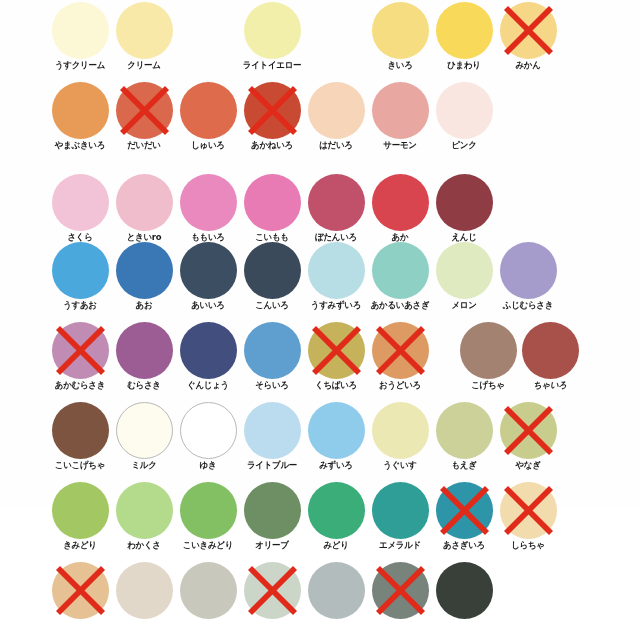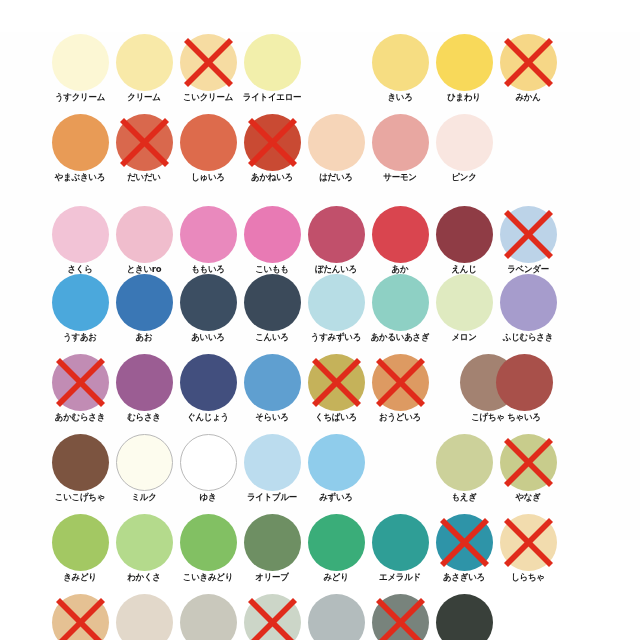--- a/index.html
+++ b/index.html
@@ -13,21 +13,20 @@
     height: 640px;
     overflow: hidden;
     font-family: "DejaVu Sans", "Liberation Sans", sans-serif;
     -webkit-font-smoothing: antialiased;
   }
   #swatch-sheet {
     position: relative;
     width: 640px;
     height: 508px;
     background: #fefefe;
-    margin-top: 32px;
   }
   .swatch-row {
     position: absolute;
     left: 0;
     width: 640px;
     height: 80px;
   }
   .swatch-cell {
     position: absolute;
     top: 0;
@@ -95,32 +94,20 @@
           <div class="swatch-dot" title="#fcf7d4" style="background: rgb(252, 247, 212);"></div>
         </div>
         <div class="swatch-label" style="color: rgb(27, 27, 27);">うすクリーム</div>
       </div>
       <div class="swatch-cell" style="left: 112px;">
         <div class="swatch-dot-wrap">
           <div class="swatch-dot" title="#f8e9a8" style="background: rgb(248, 233, 168);"></div>
         </div>
         <div class="swatch-label" style="color: rgb(27, 27, 27);">クリーム</div>
       </div>
-      <div class="swatch-cell" style="left: 176px;">
-        <div class="swatch-dot-wrap">
-          <div class="swatch-dot" title="#f6dca2" style="background: rgb(246, 220, 162);"></div>
-          <div class="swatch-cross">
-            <svg viewBox="0 0 65 65" xmlns="http://www.w3.org/2000/svg">
-              <path d="M12 8 L57 53 L53 57 L8 12 Z" fill="#e02b1b"></path>
-              <path d="M53 8 L57 12 L12 57 L8 53 Z" fill="#e02b1b"></path>
-            </svg>
-          </div>
-        </div>
-        <div class="swatch-label" style="color: rgb(27, 27, 27);">こいクリーム</div>
-      </div>
       <div class="swatch-cell" style="left: 240px;">
         <div class="swatch-dot-wrap">
           <div class="swatch-dot" title="#f2efab" style="background: rgb(242, 239, 171);"></div>
         </div>
         <div class="swatch-label" style="color: rgb(27, 27, 27);">ライトイエロー</div>
       </div>
       <div class="swatch-cell" style="left: 368px;">
         <div class="swatch-dot-wrap">
           <div class="swatch-dot" title="#f6dd82" style="background: rgb(246, 221, 130);"></div>
         </div>
@@ -237,78 +224,66 @@
           <div class="swatch-dot" title="#d9454f" style="background: rgb(217, 69, 79);"></div>
         </div>
         <div class="swatch-label" style="color: rgb(27, 27, 27);">あか</div>
       </div>
       <div class="swatch-cell" style="left: 432px;">
         <div class="swatch-dot-wrap">
           <div class="swatch-dot" title="#8f3c45" style="background: rgb(143, 60, 69);"></div>
         </div>
         <div class="swatch-label" style="color: rgb(27, 27, 27);">えんじ</div>
       </div>
+    </div>
+    <div class="swatch-row" style="top: 240px;">
+      <div class="swatch-cell" style="left: 48px;">
+        <div class="swatch-dot-wrap">
+          <div class="swatch-dot" title="#4ba8dc" style="background: rgb(75, 168, 220);"></div>
+        </div>
+        <div class="swatch-label" style="color: rgb(27, 27, 27);">うすあお</div>
+      </div>
+      <div class="swatch-cell" style="left: 112px;">
+        <div class="swatch-dot-wrap">
+          <div class="swatch-dot" title="#3a77b5" style="background: rgb(58, 119, 181);"></div>
+        </div>
+        <div class="swatch-label" style="color: rgb(27, 27, 27);">あお</div>
+      </div>
+      <div class="swatch-cell" style="left: 176px;">
+        <div class="swatch-dot-wrap">
+          <div class="swatch-dot" title="#3c4e62" style="background: rgb(60, 78, 98);"></div>
+        </div>
+        <div class="swatch-label" style="color: rgb(27, 27, 27);">あいいろ</div>
+      </div>
+      <div class="swatch-cell" style="left: 240px;">
+        <div class="swatch-dot-wrap">
+          <div class="swatch-dot" title="#3b4a5a" style="background: rgb(59, 74, 90);"></div>
+        </div>
+        <div class="swatch-label" style="color: rgb(27, 27, 27);">こんいろ</div>
+      </div>
+      <div class="swatch-cell" style="left: 304px;">
+        <div class="swatch-dot-wrap">
+          <div class="swatch-dot" title="#b7dde5" style="background: rgb(183, 221, 229);"></div>
+        </div>
+        <div class="swatch-label" style="color: rgb(27, 27, 27);">うすみずいろ</div>
+      </div>
+      <div class="swatch-cell" style="left: 368px;">
+        <div class="swatch-dot-wrap">
+          <div class="swatch-dot" title="#8ed0c4" style="background: rgb(142, 208, 196);"></div>
+        </div>
+        <div class="swatch-label" style="color: rgb(27, 27, 27);">あかるいあさぎ</div>
+      </div>
+      <div class="swatch-cell" style="left: 432px;">
+        <div class="swatch-dot-wrap">
+          <div class="swatch-dot" title="#dfeac0" style="background: rgb(223, 234, 192);"></div>
+        </div>
+        <div class="swatch-label" style="color: rgb(27, 27, 27);">メロン</div>
+      </div>
       <div class="swatch-cell" style="left: 496px;">
         <div class="swatch-dot-wrap">
-          <div class="swatch-dot" title="#bcd3e8" style="background: rgb(188, 211, 232);"></div>
-          <div class="swatch-cross">
-            <svg viewBox="0 0 65 65" xmlns="http://www.w3.org/2000/svg">
-              <path d="M12 8 L57 53 L53 57 L8 12 Z" fill="#e02b1b"></path>
-              <path d="M53 8 L57 12 L12 57 L8 53 Z" fill="#e02b1b"></path>
-            </svg>
-          </div>
-        </div>
-        <div class="swatch-label" style="color: rgb(27, 27, 27);">ラベンダー</div>
-      </div>
-    </div>
-    <div class="swatch-row" style="top: 240px;">
-      <div class="swatch-cell" style="left: 48px;">
-        <div class="swatch-dot-wrap">
-          <div class="swatch-dot" title="#4ba8dc" style="background: rgb(75, 168, 220);"></div>
-        </div>
-        <div class="swatch-label" style="color: rgb(27, 27, 27);">うすあお</div>
-      </div>
-      <div class="swatch-cell" style="left: 112px;">
-        <div class="swatch-dot-wrap">
-          <div class="swatch-dot" title="#3a77b5" style="background: rgb(58, 119, 181);"></div>
-        </div>
-        <div class="swatch-label" style="color: rgb(27, 27, 27);">あお</div>
-      </div>
-      <div class="swatch-cell" style="left: 176px;">
-        <div class="swatch-dot-wrap">
-          <div class="swatch-dot" title="#3c4e62" style="background: rgb(60, 78, 98);"></div>
-        </div>
-        <div class="swatch-label" style="color: rgb(27, 27, 27);">あいいろ</div>
-      </div>
-      <div class="swatch-cell" style="left: 240px;">
-        <div class="swatch-dot-wrap">
-          <div class="swatch-dot" title="#3b4a5a" style="background: rgb(59, 74, 90);"></div>
-        </div>
-        <div class="swatch-label" style="color: rgb(27, 27, 27);">こんいろ</div>
-      </div>
-      <div class="swatch-cell" style="left: 304px;">
-        <div class="swatch-dot-wrap">
-          <div class="swatch-dot" title="#b7dde5" style="background: rgb(183, 221, 229);"></div>
-        </div>
-        <div class="swatch-label" style="color: rgb(27, 27, 27);">うすみずいろ</div>
-      </div>
-      <div class="swatch-cell" style="left: 368px;">
-        <div class="swatch-dot-wrap">
-          <div class="swatch-dot" title="#8ed0c4" style="background: rgb(142, 208, 196);"></div>
-        </div>
-        <div class="swatch-label" style="color: rgb(27, 27, 27);">あかるいあさぎ</div>
-      </div>
-      <div class="swatch-cell" style="left: 432px;">
-        <div class="swatch-dot-wrap">
-          <div class="swatch-dot" title="#dfeac0" style="background: rgb(223, 234, 192);"></div>
-        </div>
-        <div class="swatch-label" style="color: rgb(27, 27, 27);">メロン</div>
-      </div>
-      <div class="swatch-cell" style="left: 496px;">
-        <div class="swatch-dot-wrap">
           <div class="swatch-dot" title="#a69ccc" style="background: rgb(166, 156, 204);"></div>
         </div>
         <div class="swatch-label" style="color: rgb(27, 27, 27);">ふじむらさき</div>
       </div>
     </div>
     <div class="swatch-row" style="top: 320px;">
       <div class="swatch-cell" style="left: 48px;">
         <div class="swatch-dot-wrap">
           <div class="swatch-dot" title="#c18cb4" style="background: rgb(193, 140, 180);"></div>
           <div class="swatch-cross">
@@ -361,21 +336,21 @@
           </div>
         </div>
         <div class="swatch-label" style="color: rgb(27, 27, 27);">おうどいろ</div>
       </div>
       <div class="swatch-cell" style="left: 456px;">
         <div class="swatch-dot-wrap">
           <div class="swatch-dot" title="#a38271" style="background: rgb(163, 130, 113);"></div>
         </div>
         <div class="swatch-label" style="color: rgb(27, 27, 27);">こげちゃ</div>
       </div>
-      <div class="swatch-cell" style="left: 492px;">
+      <div class="swatch-cell" style="left: 518px; font-style: italic;">
         <div class="swatch-dot-wrap">
           <div class="swatch-dot" title="#a8504a" style="background: rgb(168, 80, 74);"></div>
         </div>
         <div class="swatch-label" style="color: rgb(27, 27, 27);">ちゃいろ</div>
       </div>
     </div>
     <div class="swatch-row" style="top: 400px;">
       <div class="swatch-cell" style="left: 48px;">
         <div class="swatch-dot-wrap">
           <div class="swatch-dot" title="#7c5440" style="background: rgb(124, 84, 64);"></div>
@@ -398,20 +373,26 @@
         <div class="swatch-dot-wrap">
           <div class="swatch-dot" title="#bbdcee" style="background: rgb(187, 220, 238);"></div>
         </div>
         <div class="swatch-label" style="color: rgb(27, 27, 27);">ライトブルー</div>
       </div>
       <div class="swatch-cell" style="left: 304px;">
         <div class="swatch-dot-wrap">
           <div class="swatch-dot" title="#8fcceb" style="background: rgb(143, 204, 235);"></div>
         </div>
         <div class="swatch-label" style="color: rgb(27, 27, 27);">みずいろ</div>
+      </div>
+      <div class="swatch-cell" style="left: 368px;">
+        <div class="swatch-dot-wrap">
+          <div class="swatch-dot" title="#ece8b4" style="background: rgb(236, 232, 180);"></div>
+        </div>
+        <div class="swatch-label" style="color: rgb(27, 27, 27);">うぐいす</div>
       </div>
       <div class="swatch-cell" style="left: 432px;">
         <div class="swatch-dot-wrap">
           <div class="swatch-dot" title="#ccd19a" style="background: rgb(204, 209, 154);"></div>
         </div>
         <div class="swatch-label" style="color: rgb(27, 27, 27);">もえぎ</div>
       </div>
       <div class="swatch-cell" style="left: 496px;">
         <div class="swatch-dot-wrap">
           <div class="swatch-dot" title="#c8cc8c" style="background: rgb(200, 204, 140);"></div>

